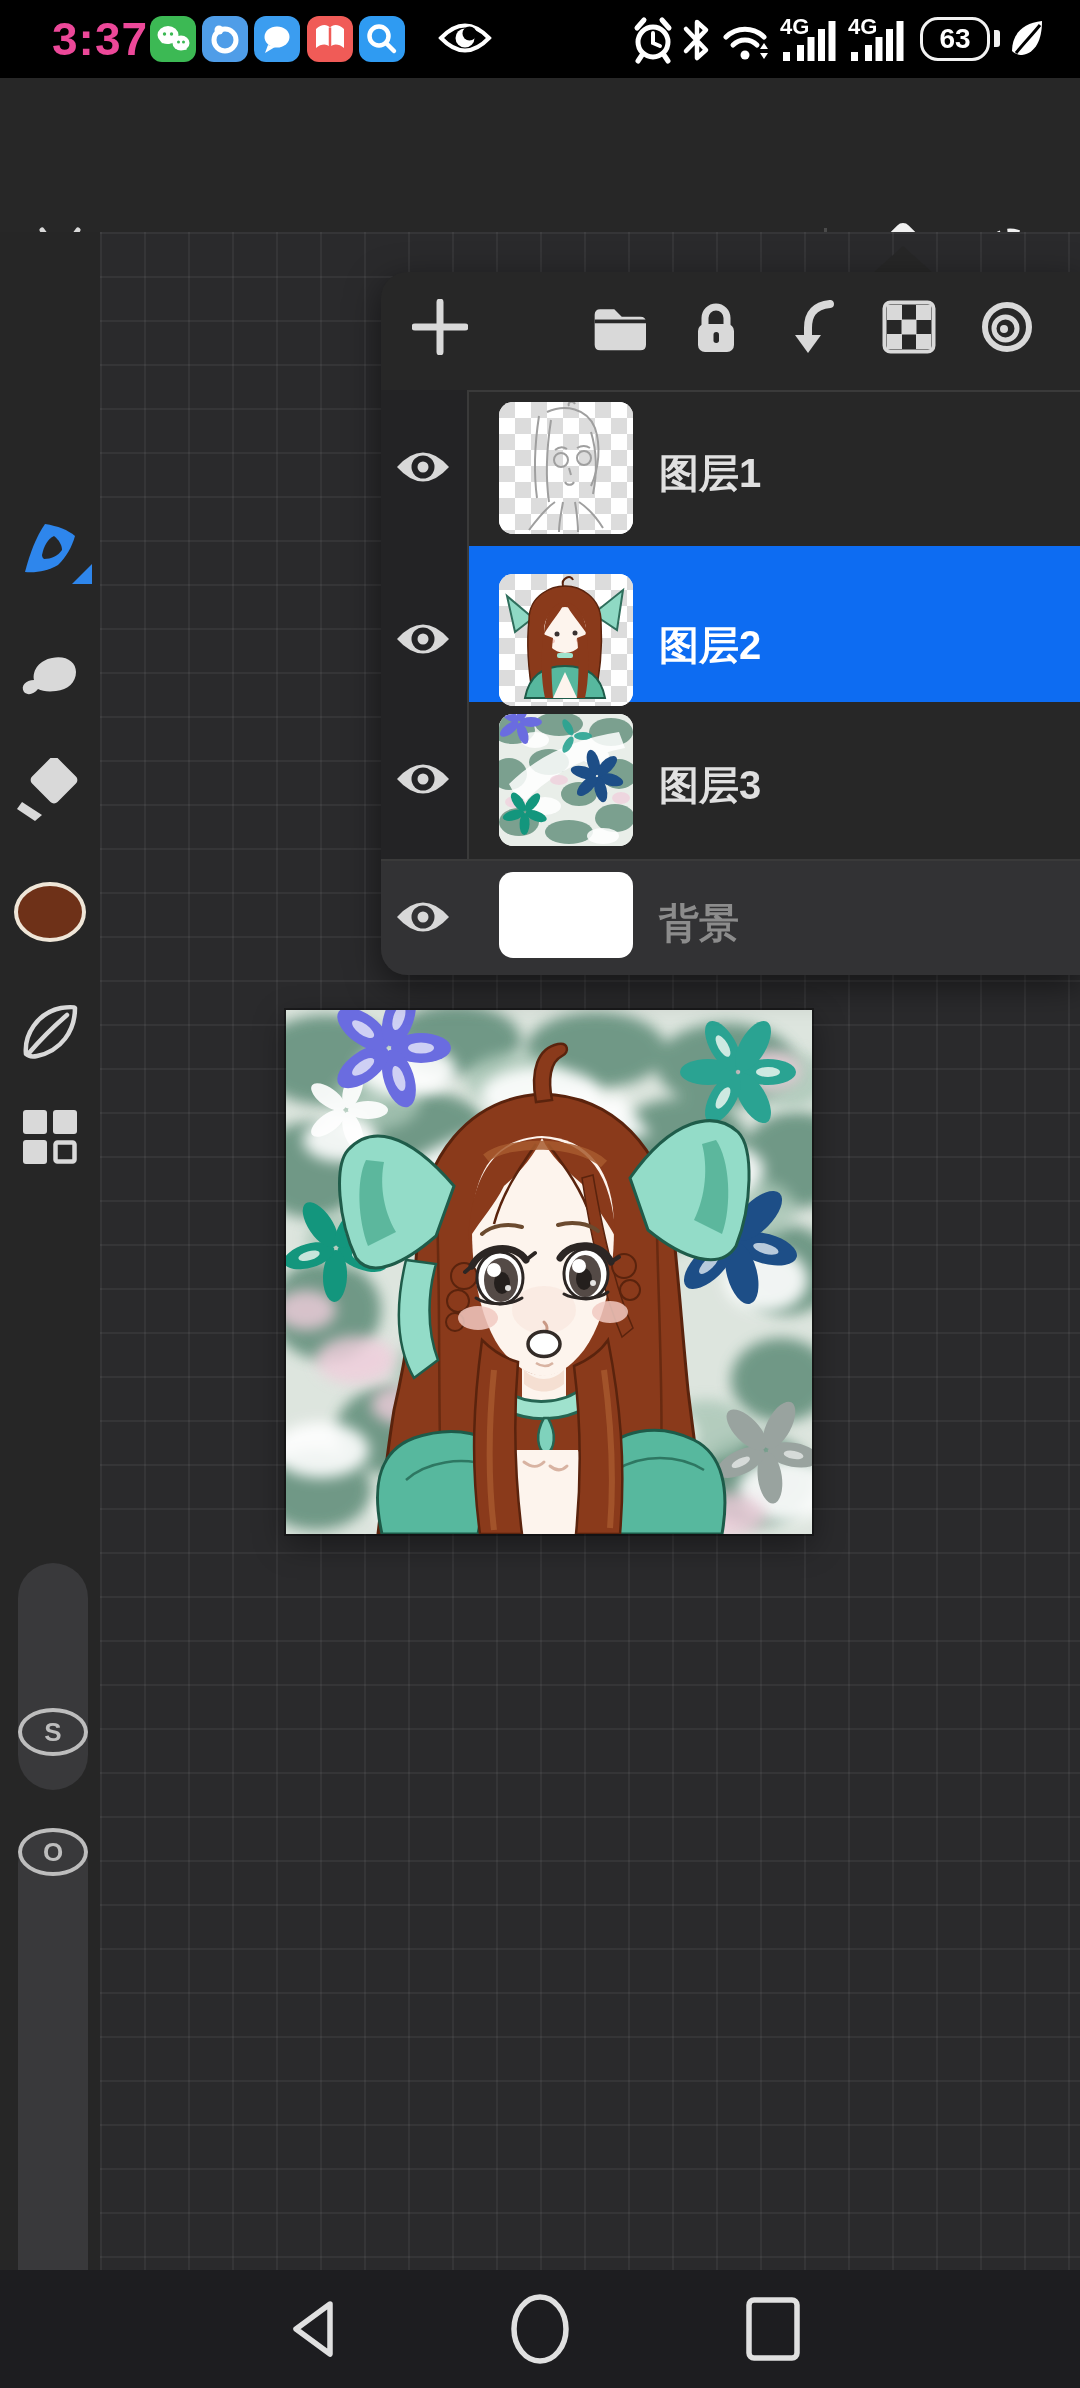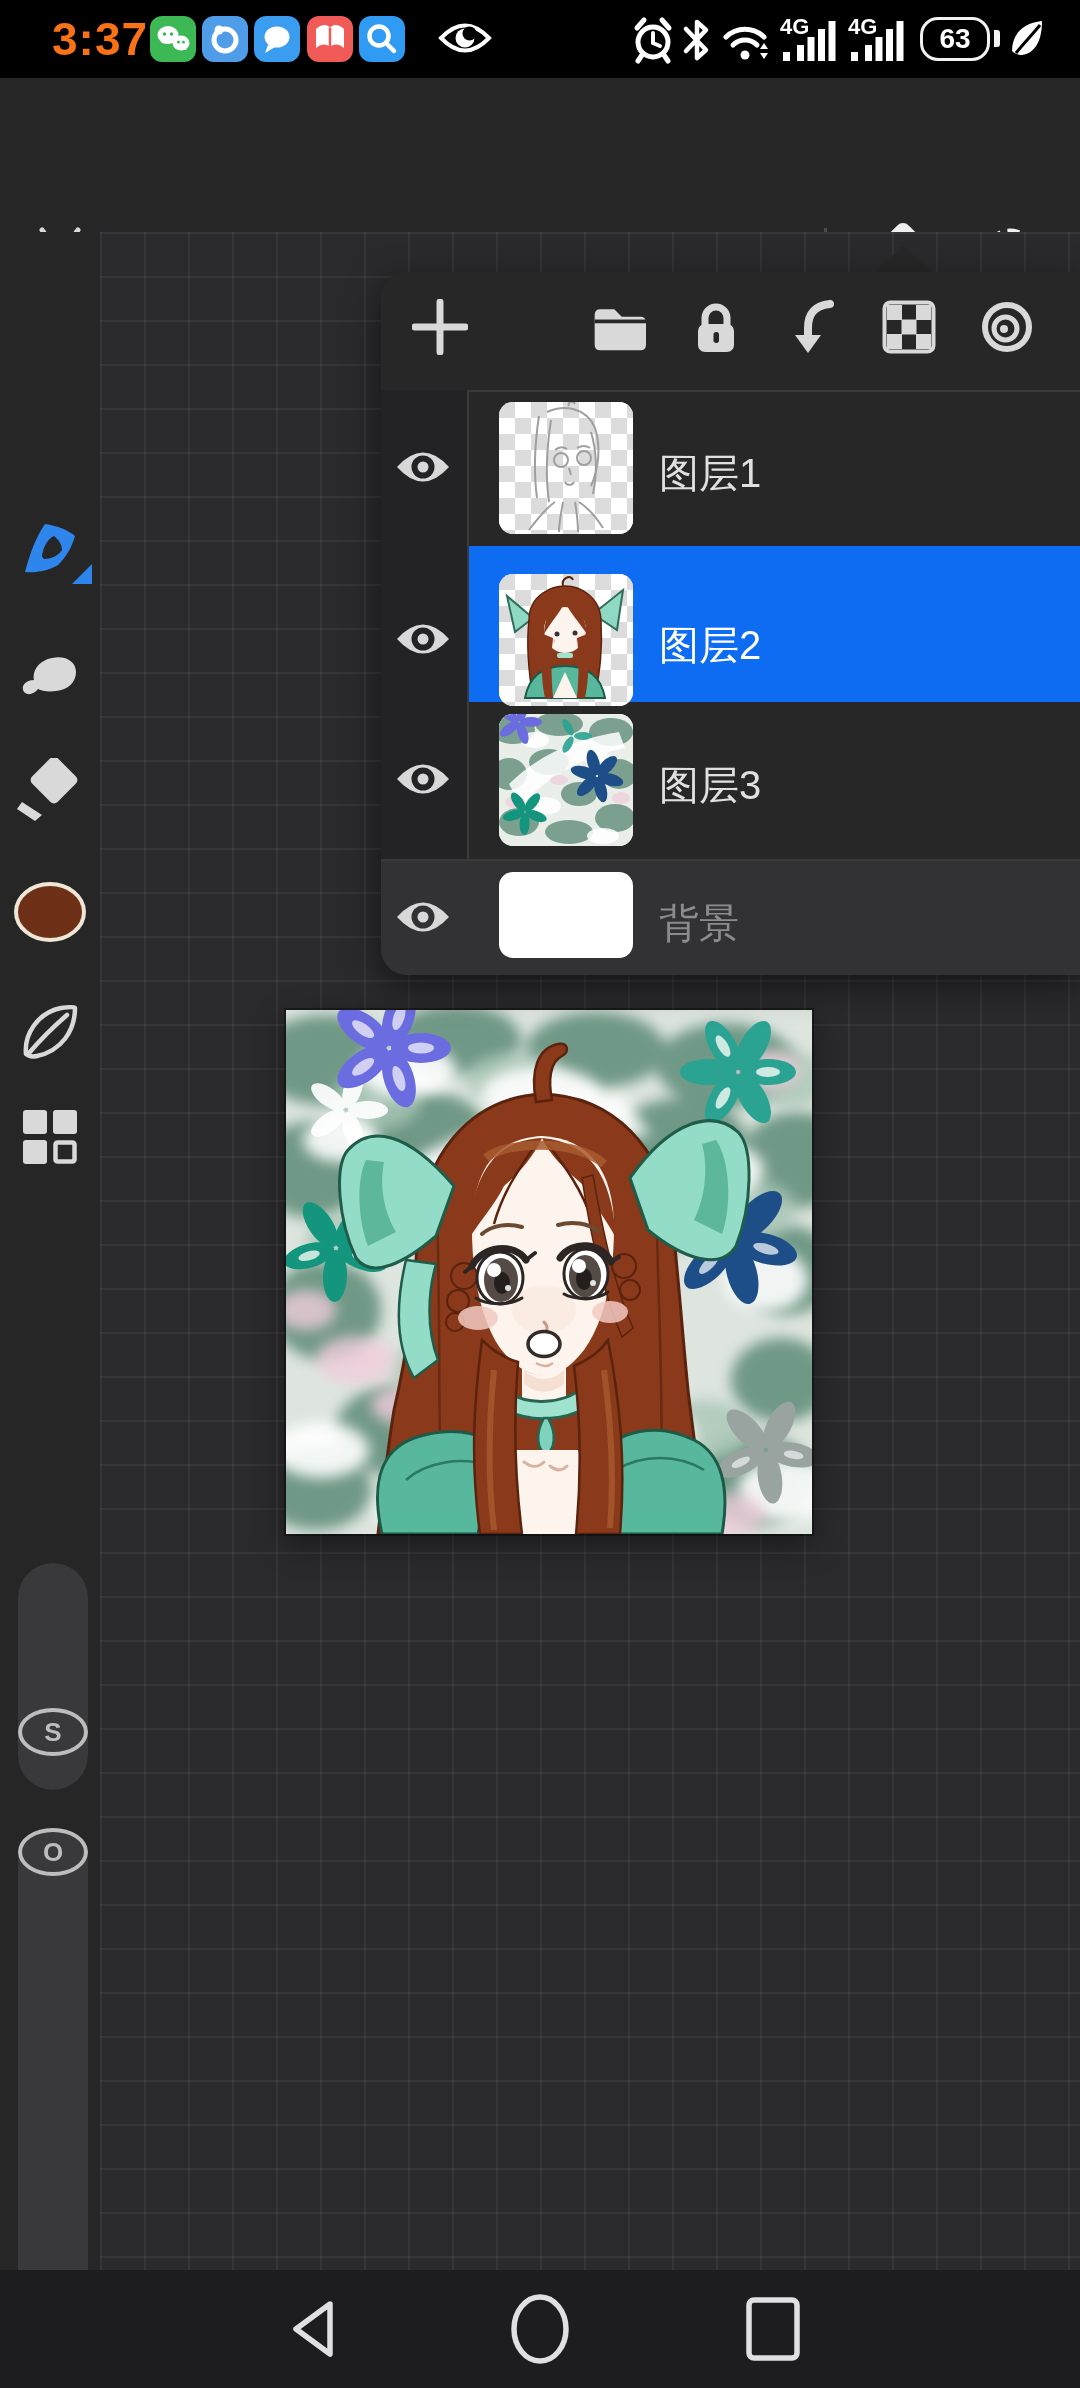--- a/index.html
+++ b/index.html
@@ -1,21 +1,21 @@
 <!DOCTYPE html>
 <html><head>
 <meta charset="utf-8">
 <style>
   html,body{margin:0;padding:0;background:#000;}
   #screen{position:relative;width:1080px;height:2388px;overflow:hidden;
           background:#2b2b2d;font-family:"Liberation Sans", sans-serif;}
   .abs{position:absolute;}
   
   .status-bar{left:0;top:0;width:1080px;height:78px;background:#000;}
-  .time{left:52px;top:12px;color:#f97316;font-size:46px;font-weight:bold;letter-spacing:1px;}
+  .time{left:52px;top:12px;color:#ec4899;font-size:46px;font-weight:bold;letter-spacing:1px;}
   .app-icon{width:46px;height:46px;border-radius:12px;top:16px;}
   
   .toolbar{left:0;top:78px;width:1080px;height:154px;background:#272727;}
   .tb-divider{left:824px;top:150px;width:3px;height:56px;background:#4a4a4a;}
   
   .sidebar{left:0;top:232px;width:100px;height:2038px;background:#262626;}
   .tool{width:80px;height:80px;left:10px;display:flex;align-items:center;justify-content:center;}
   .pill{left:18px;width:70px;background:#39393b;border-radius:36px;}
   .handle{width:70px;height:48px;display:flex;align-items:center;justify-content:center;}
   .handle .ring{width:62px;height:40px;border:4px solid #bdbdbd;border-radius:50%;
@@ -23,21 +23,21 @@
      font-size:26px;font-weight:bold;background:#39393b;}
   
   .workspace{left:100px;top:232px;width:980px;height:2038px;background:#2a2a2c;
     background-image:linear-gradient(to right, rgba(255,255,255,.05) 2px, transparent 2px),
                      linear-gradient(to bottom, rgba(255,255,255,.05) 2px, transparent 2px);
     background-size:44px 44px;}
   .canvas{left:286px;top:1010px;width:526px;height:524px;
     box-shadow:0 0 0 2px rgba(0,0,0,.35), 0 10px 30px rgba(0,0,0,.4);}
   
   .panel{left:381px;top:272px;width:699px;height:703px;background:#272727;
-    border-radius:26px 0 0 26px;box-shadow:0 10px 34px rgba(0,0,0,.5);}
+    border-radius:26px 0 0 26px;box-shadow:0 10px 34px rgba(0,0,0,.5);font-weight:bold;}
   .panel-caret{left:873px;top:246px;width:0;height:0;
     border-left:30px solid transparent;border-right:30px solid transparent;
     border-bottom:27px solid #272727;}
   .hdr-icon{width:56px;height:56px;top:303px;display:flex;align-items:center;justify-content:center;}
   .panel .divider-h{left:0;width:699px;height:2px;background:#3a3a3a;}
   .eye-strip{left:0;top:118px;width:86px;height:470px;background:#232325;}
   .divider-v{left:86px;top:118px;width:2px;height:470px;background:#3a3a3a;}
   .layer-row{left:0;width:699px;height:156px;}
   .row-sel{left:88px;top:274px;width:611px;height:156px;background:#0d6cf2;}
   .bg-row{left:0;top:588px;width:699px;height:115px;background:#323234;border-radius:0 0 0 26px;}

